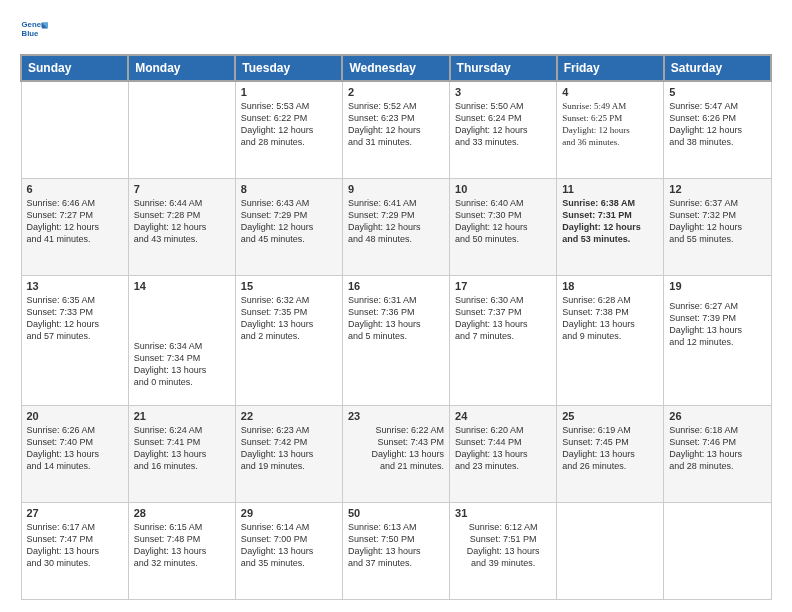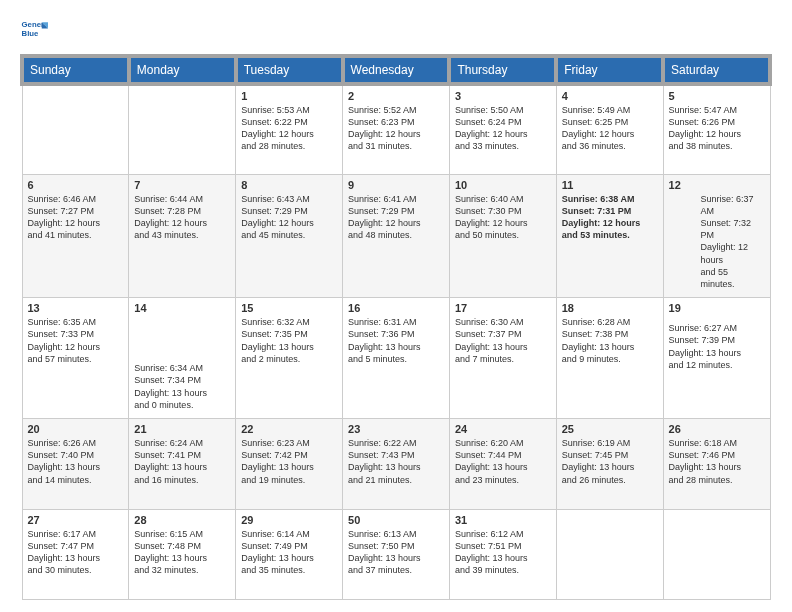--- a/index.html
+++ b/index.html
@@ -52,22 +52,22 @@
       border-collapse: collapse;
       width: 100%;
       table-layout: fixed;
     }
     .calendar th {
       background-color: #2b6cb0;
       color: #fff;
       text-align: left;
       padding: 5px 6px;
       font-size: 12px;
-      font-weight: normal;
-      border: 4px solid #a3a3a3;
+      font-weight: bold;
+      border: 2px solid #a3a3a3;
     }
     .calendar td {
       border: 1px solid #ccc;
       vertical-align: top;
       padding: 4px 5px;
       font-size: 9.5px;
       color: #333;
       height: 88px;
     }
     .day-num {
@@ -146,21 +146,21 @@
           </td>
           <td>
             <span class="day-num">3</span>
             <div class="cell-info" style="white-space: pre-line;">Sunrise: 5:50 AM
 Sunset: 6:24 PM
 Daylight: 12 hours
 and 33 minutes.</div>
           </td>
           <td>
             <span class="day-num">4</span>
-            <div class="cell-info" style="white-space: pre-line;">Sunrise: 5:49 AM
+            <div class="cell-info" style="white-space: pre-line; font-family: Liberation Serif, serif;">Sunrise: 5:49 AM
 Sunset: 6:25 PM
 Daylight: 12 hours
 and 36 minutes.</div>
           </td>
           <td>
             <span class="day-num">5</span>
             <div class="cell-info" style="white-space: pre-line;">Sunrise: 5:47 AM
 Sunset: 6:26 PM
 Daylight: 12 hours
 and 38 minutes.</div>
@@ -204,21 +204,21 @@
           </td>
           <td>
             <span class="day-num">11</span>
             <div class="cell-info" style="white-space: pre-line; font-weight: bold;">Sunrise: 6:38 AM
 Sunset: 7:31 PM
 Daylight: 12 hours
 and 53 minutes.</div>
           </td>
           <td>
             <span class="day-num">12</span>
-            <div class="cell-info" style="white-space: pre-line; margin-left: 32px;">Sunrise: 6:37 AM
+            <div class="cell-info" style="white-space: pre-line;">Sunrise: 6:37 AM
 Sunset: 7:32 PM
 Daylight: 12 hours
 and 55 minutes.</div>
           </td>
         </tr>
         <tr>
           <td>
             <span class="day-num">13</span>
             <div class="cell-info" style="white-space: pre-line;">Sunrise: 6:35 AM
 Sunset: 7:33 PM
@@ -285,21 +285,21 @@
           </td>
           <td>
             <span class="day-num">22</span>
             <div class="cell-info" style="white-space: pre-line;">Sunrise: 6:23 AM
 Sunset: 7:42 PM
 Daylight: 13 hours
 and 19 minutes.</div>
           </td>
           <td>
             <span class="day-num">23</span>
-            <div class="cell-info" style="white-space: pre-line;">Sunrise: 6:22 AM
+            <div class="cell-info" style="white-space: pre-line; text-align: right;">Sunrise: 6:22 AM
 Sunset: 7:43 PM
 Daylight: 13 hours
 and 21 minutes.</div>
           </td>
           <td>
             <span class="day-num">24</span>
             <div class="cell-info" style="white-space: pre-line;">Sunrise: 6:20 AM
 Sunset: 7:44 PM
 Daylight: 13 hours
 and 23 minutes.</div>
@@ -330,34 +330,34 @@
           <td>
             <span class="day-num">28</span>
             <div class="cell-info" style="white-space: pre-line;">Sunrise: 6:15 AM
 Sunset: 7:48 PM
 Daylight: 13 hours
 and 32 minutes.</div>
           </td>
           <td>
             <span class="day-num">29</span>
             <div class="cell-info" style="white-space: pre-line;">Sunrise: 6:14 AM
-Sunset: 7:49 PM
+Sunset: 7:00 PM
 Daylight: 13 hours
 and 35 minutes.</div>
           </td>
           <td>
             <span class="day-num">50</span>
             <div class="cell-info" style="white-space: pre-line;">Sunrise: 6:13 AM
 Sunset: 7:50 PM
 Daylight: 13 hours
 and 37 minutes.</div>
           </td>
           <td>
             <span class="day-num">31</span>
-            <div class="cell-info" style="white-space: pre-line;">Sunrise: 6:12 AM
+            <div class="cell-info" style="white-space: pre-line; text-align: center;">Sunrise: 6:12 AM
 Sunset: 7:51 PM
 Daylight: 13 hours
 and 39 minutes.</div>
           </td>
           <td class="empty-cell"></td>
           <td class="empty-cell"></td>
         </tr>
       </tbody>
   </table>
 </div>

